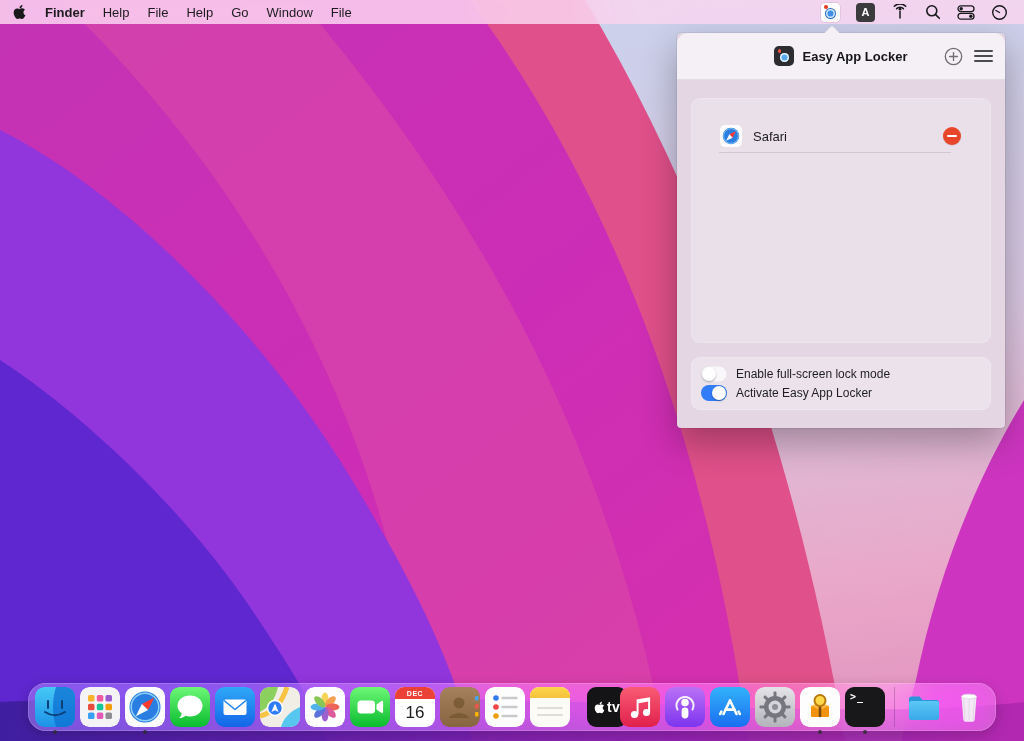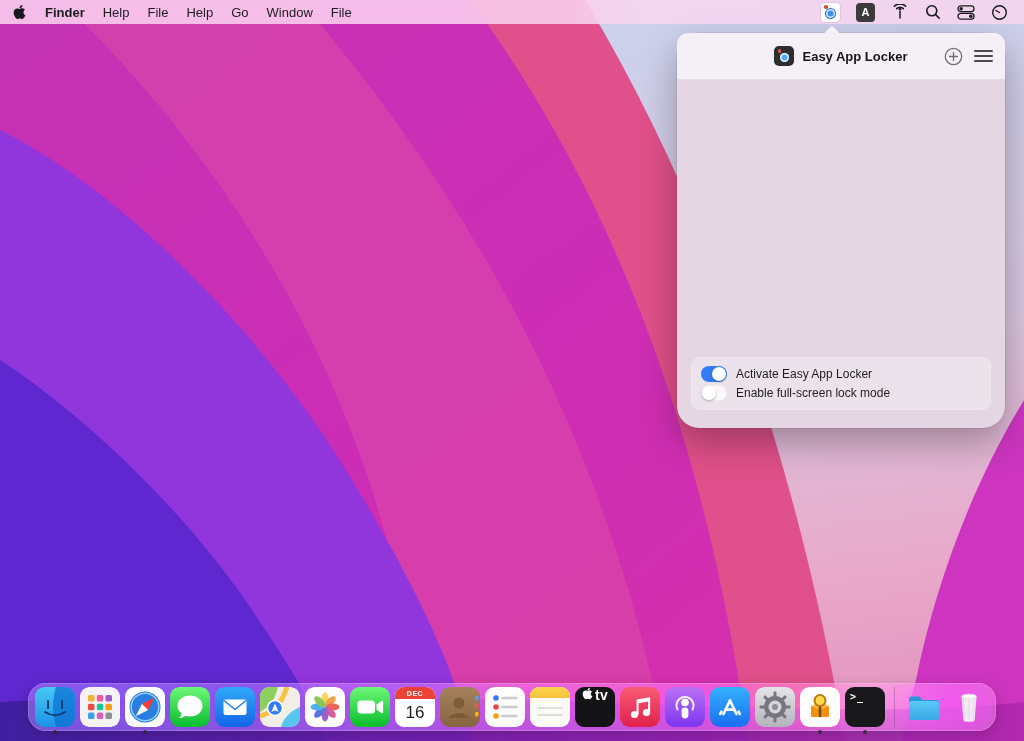--- a/index.html
+++ b/index.html
@@ -22,21 +22,21 @@
   .mb-locker-chip{width:19px;height:19px;border-radius:4px;background:#fdfdfd;position:relative;
                   box-shadow:0 0 0 .5px rgba(0,0,0,.15);}
   .mb-locker-chip .lens{position:absolute;left:5px;top:6px;width:9px;height:9px;border-radius:50%;
                   background:#3f8fe8;box-shadow:inset 0 0 0 1.5px #cfe4fb,0 0 0 1px #2a6ec4;}
   .mb-locker-chip .reddot{position:absolute;left:3px;top:2.5px;width:3.5px;height:3.5px;border-radius:50%;background:#e8432a;}
   .mb-inputsrc{width:19px;height:19px;border-radius:4px;background:#3b3b3e;color:#fff;
                display:flex;align-items:center;justify-content:center;font-size:11px;font-weight:bold;}
 
   
   .popover{position:absolute;left:677px;top:33px;width:328px;height:395px;z-index:25;
-           border-radius:22px;background:#e4d6e3;
+           border-radius:4px;background:#e4d6e3;
            box-shadow:0 14px 36px rgba(0,0,0,.30),0 0 0 .5px rgba(0,0,0,.12);}
   .popover-arrow{position:absolute;top:-5px;left:149px;width:12px;height:12px;background:#f5f0f5;
                  transform:rotate(45deg);border-radius:2px 0 0 0;}
   .pop-header{position:relative;height:46px;border-radius:11px 11px 0 0;background:#f5f0f5;
               display:flex;align-items:center;justify-content:center;gap:8px;
               border-bottom:1px solid rgba(0,0,0,.08);}
   .pop-title{font-size:13px;font-weight:bold;color:#161618;}
   .pop-appicon{width:20px;height:20px;border-radius:5px;background:#2c2c31;position:relative;flex:0 0 auto;}
   .pop-appicon .lens{position:absolute;left:5.5px;top:7px;width:9px;height:9px;border-radius:50%;
                      background:#57a9f0;box-shadow:inset 0 0 0 1.5px #e8f2fd;}
@@ -78,21 +78,21 @@
   .run-dot{position:absolute;left:50%;bottom:-7px;transform:translateX(-50%);
            width:4px;height:4px;border-radius:50%;background:rgba(45,45,50,.85);}
   .dock-sep{width:1px;height:40px;background:rgba(70,40,90,.28);margin:0 4px;flex:0 0 auto;}
   .cal-icon{background:#fff;display:flex;flex-direction:column;align-items:center;}
   .cal-month{width:100%;height:12px;background:#ec4137;color:#fff;font-size:7px;font-weight:bold;
              letter-spacing:.5px;display:flex;align-items:center;justify-content:center;}
   .cal-day{flex:1;display:flex;align-items:center;justify-content:center;font-size:17px;color:#1d1d1f;}
   .notes-icon{background:#fcfbf6;}
   .notes-band{position:absolute;top:0;left:0;right:0;height:11px;background:linear-gradient(#fbd64c,#f5c13a);}
   .notes-line{position:absolute;left:7px;right:7px;height:2px;border-radius:1px;background:#dededa;}
-  .tv-icon{background:#141416;display:flex;justify-content:center;gap:2px;}
+  .tv-icon{background:#141416;display:flex;align-items:center;justify-content:center;gap:2px;margin-left:12px;}
   .tv-icon .tv-txt{color:#fff;font-size:14px;font-weight:bold;letter-spacing:.3px;}
   .term-icon{background:#18181b;}
   .term-icon .prompt{position:absolute;left:5px;top:4px;color:#fdfdfd;font-family:"DejaVu Sans Mono",monospace;
              font-size:10px;font-weight:bold;letter-spacing:1px;}
 </style>
 </head>
 <body>
 
 <div class="desktop">
 
@@ -200,32 +200,48 @@
         <button class="btn-plain">
           <span class="hamburger">
               <span></span>
               <span></span>
               <span></span>
             </span>
         </button>
       </span>
     </div>
     <div class="pop-body">
+      <div class="app-list-panel">
+        <div class="app-row">
+          <svg class="mini-appicon" viewBox="0 0 40 40">
+            <rect x="0" y="0" width="40" height="40" rx="9" fill="#fdfdfd"></rect>
+            <circle cx="20" cy="20" r="15" fill="#2a7de1"></circle>
+            <circle cx="20" cy="20" r="13.4" fill="none" stroke="#8fd0f7" stroke-width="1.4"></circle>
+            <g transform="rotate(45 20 20)">
+              <polygon points="20,7.5 24.2,20 15.8,20" fill="#ff3b30"></polygon>
+              <polygon points="20,32.5 24.2,20 15.8,20" fill="#ffffff"></polygon>
+            </g>
+          </svg>
+          <span class="app-label">Safari</span>
+          <button class="remove-btn"></button>
+        </div>
+        <div class="row-sep"></div>
+      </div>
       <div class="toggle-panel">
+        <div class="toggle-row">
+          <button class="switch off">
+              <span class="knob"></span>
+            </button>
+          <span class="t-label">Enable full-screen lock mode</span>
+        </div>
         <div class="toggle-row">
           <button class="switch on">
               <span class="knob"></span>
             </button>
           <span class="t-label">Activate Easy App Locker</span>
-        </div>
-        <div class="toggle-row">
-          <button class="switch off">
-              <span class="knob"></span>
-            </button>
-          <span class="t-label">Enable full-screen lock mode</span>
         </div>
       </div>
     </div>
   </div>
 
   <div class="dock">
 
     <span class="ditem">
       <svg class="dicon" viewBox="0 0 40 40">
         <defs>

